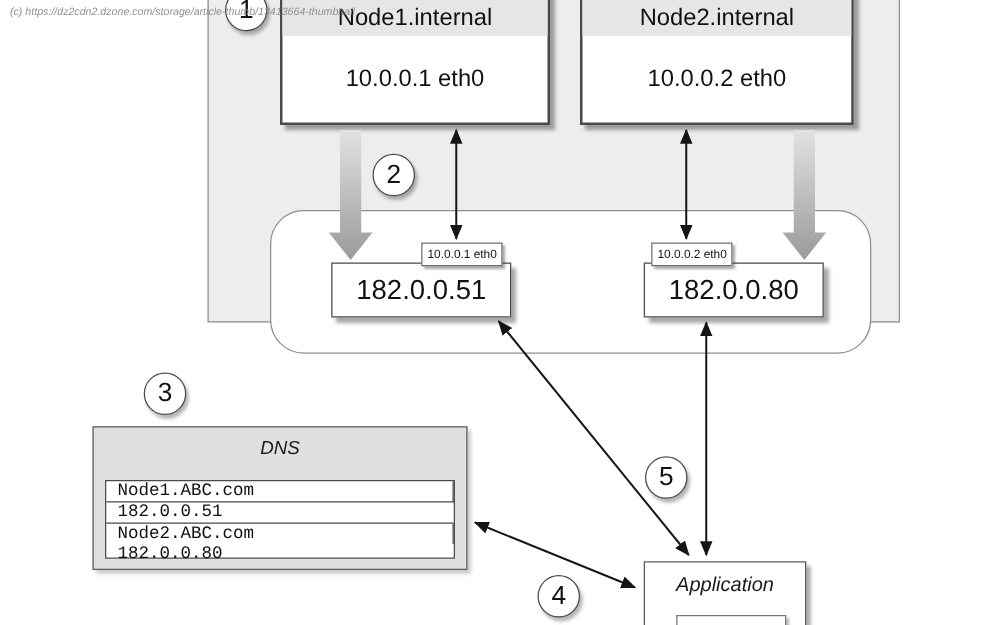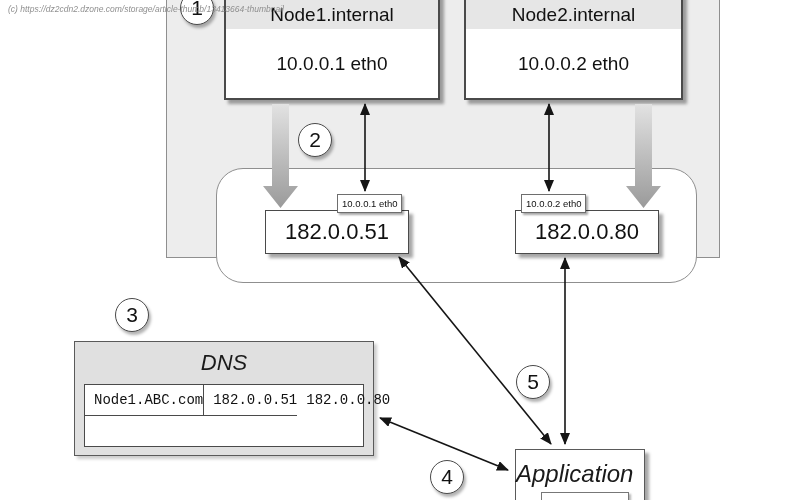--- a/index.html
+++ b/index.html
@@ -54,40 +54,40 @@
     font-size:9.5px; color:#111; padding:0 4px; line-height:17px;
     z-index:4; white-space:nowrap;
   }
   
   .dns-box {
     position:absolute; left:74px; top:341px; width:300px; height:115px;
     background:#e0e0e0; border:1.5px solid #5a5a5a;
     box-shadow:3px 3px 3px rgba(0,0,0,0.2); z-index:2;
   }
   .dns-title {
-    margin-top:8px; text-align:center; font-size:22px; font-style:italic;
+    margin-top:8px; text-align:center; font-size:15px; font-style:italic;
     color:#1a1a1a;
   }
   .dns-table {
     position:absolute; left:9px; right:9px; top:42px; bottom:8px;
     background:#ffffff; border:1.5px solid #4a4a4a;
-    display:grid; grid-template-columns:1fr 1fr 1fr; grid-template-rows:1fr 1fr;
+    display:grid; grid-template-columns:1fr; grid-template-rows:1fr 1fr;
     font-family:"Liberation Mono", monospace; font-size:14px; color:#111;
   }
   .dns-cell { display:flex; align-items:center; padding-left:9px; }
   .dns-cell.c1 { border-right:1.5px solid #4a4a4a; }
   .dns-cell.r1 { border-bottom:1.5px solid #4a4a4a; }
   
   .app-box {
     position:absolute; left:515px; top:449px; width:130px; height:62px;
     background:#ffffff; border:1.5px solid #5a5a5a;
     box-shadow:4px 4px 3px rgba(0,0,0,0.35); z-index:2;
   }
   .app-title {
-    margin-top:10px; text-align:left; font-size:24px; font-style:italic;
+    margin-top:10px; text-align:center; font-size:16px; font-style:italic;
     color:#1a1a1a;
   }
   .app-inner {
     position:absolute; left:25px; top:42px; width:88px; height:26px;
     background:#ffffff; border:1.5px solid #777;
     box-shadow:2px 2px 2px rgba(0,0,0,0.3);
   }
   
   .step-circle {
     position:absolute; width:34px; height:34px; border-radius:50%;
@@ -131,20 +131,21 @@
   <div class="ext-box" style="left:515px;">182.0.0.80</div>
 
   <div class="eth-label" style="left:337px;">10.0.0.1 eth0</div>
   <div class="eth-label" style="left:521px;">10.0.0.2 eth0</div>
 
   <div class="dns-box">
     <div class="dns-title">DNS</div>
     <div class="dns-table">
       <div class="dns-cell c1 r1">Node1.ABC.com</div>
       <div class="dns-cell r1">182.0.0.51</div>
+      <div class="dns-cell c1">Node2.ABC.com</div>
       <div class="dns-cell">182.0.0.80</div>
     </div>
   </div>
 
   <div class="app-box">
     <div class="app-title">Application</div>
     <div class="app-inner"></div>
   </div>
 
   <div class="step-circle" style="left:180px; top:-9px;">1</div>

